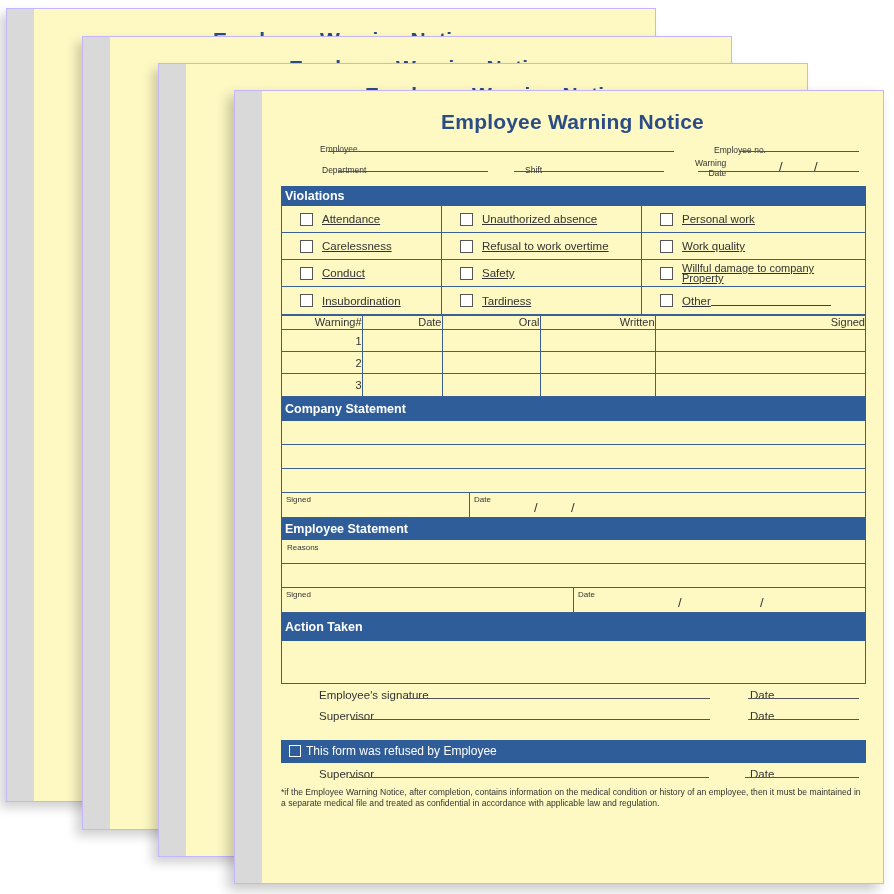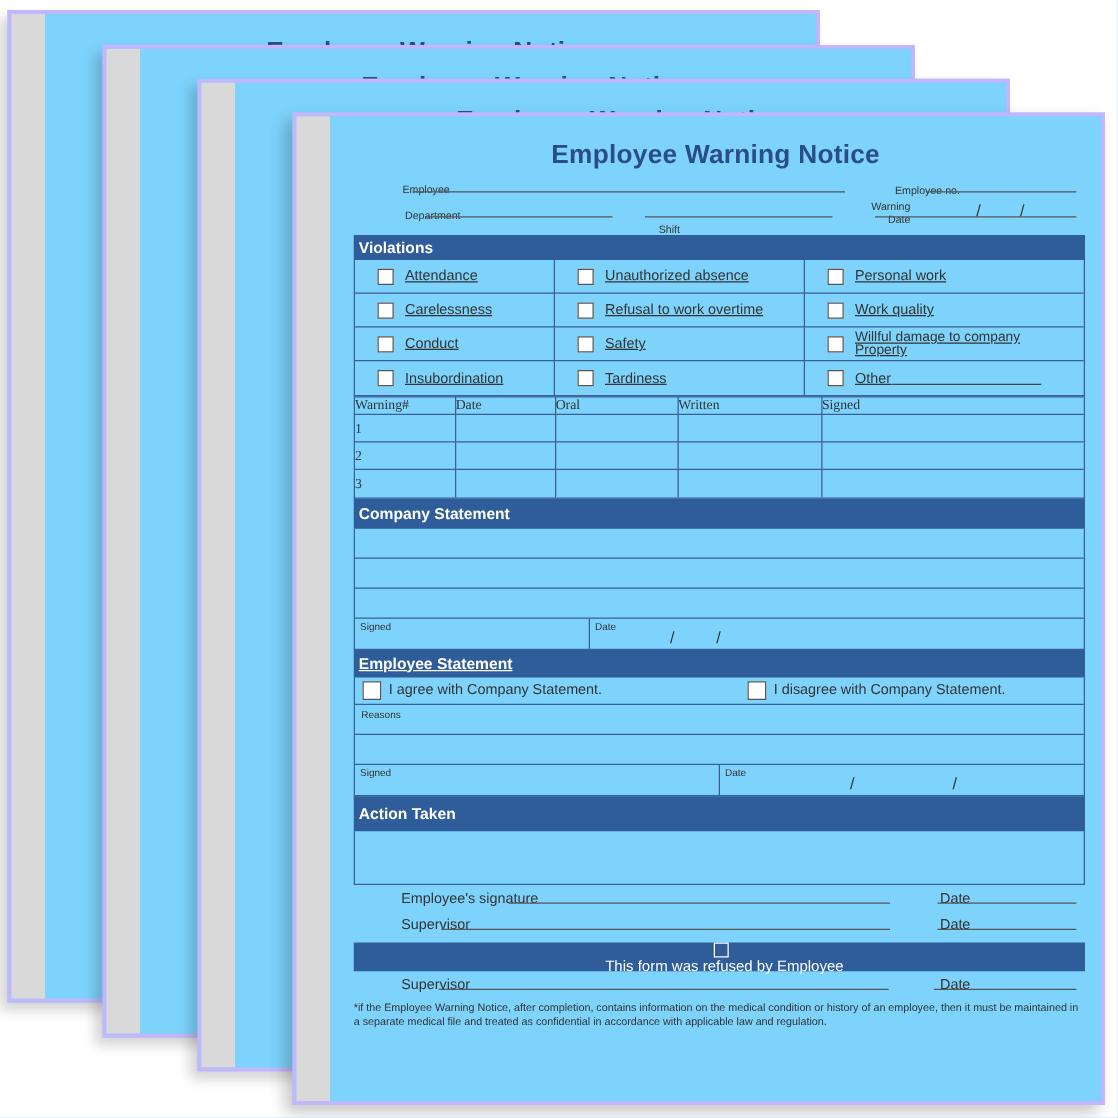--- a/index.html
+++ b/index.html
@@ -1,21 +1,21 @@
 <!DOCTYPE html>
 <html><head>
 <meta charset="utf-8">
 <style>
   * { box-sizing: border-box; margin: 0; padding: 0; }
   html, body { width: 894px; height: 894px; background: #ffffff; overflow: hidden; }
   body { position: relative; font-family: "Liberation Sans", sans-serif; color: #222; }
 
   .page {
     position: absolute; width: 650px; height: 794px;
-    background: #7dd3fc; border: 3px solid #c4b5fd;
+    background: #fef9c3; border: 1px solid #c4b5fd;
     box-shadow: -6px 6px 10px rgba(0,0,0,0.18);
     overflow: hidden;
   }
   .page .strip { position: absolute; left: 0; top: 0; bottom: 0; width: 27px; background: #d9d9d9; }
   .page .content { position: absolute; left: 27px; top: 0; right: 0; bottom: 0; }
 
   .p1 { left: 6px;   top: 8px;  }
   .p2 { left: 82px;  top: 36px; }
   .p3 { left: 158px; top: 63px; }
   .p4 { left: 234px; top: 90px; box-shadow: -6px 6px 12px rgba(0,0,0,0.22); }
@@ -32,21 +32,21 @@
 
   .vgrid { display: grid; grid-template-columns: 160px 200px 1fr; }
   .vcell { height: 27px; border-right: 1px solid #3a5f95; border-bottom: 1px solid #3a5f95; display: flex; align-items: center; font-size: 11.5px; color: #333; padding-left: 18px; text-decoration: underline; }
   .vcell:nth-child(3n) { border-right: none; }
   .vcell.last { border-bottom: none; }
   .cb { display: inline-block; width: 13px; height: 13px; border: 1px solid #555; margin-right: 9px; flex: none; background: #fff; }
   .vcell .two { line-height: 10px; font-size: 11px; }
   .uline { display: inline-block; width: 120px; border-bottom: 1px solid #444; height: 10px; }
 
   table.pw { width: 100%; border-collapse: collapse; font-size: 11px; color: #333; }
-  table.pw th, table.pw td { border: 1px solid #3a5f95; text-align: left; font-weight: normal; font-family: Liberation Serif, serif; }
+  table.pw th, table.pw td { border: 1px solid #3a5f95; text-align: right; font-weight: normal; }
   table.pw th { height: 14px; line-height: 13px; }
   table.pw td { height: 22px; }
   table.pw tr > *:first-child { border-left: none; }
   table.pw tr > *:last-child { border-right: none; }
   table.pw tr:last-child td { border-bottom: none; }
 
   .blank { height: 24px; border-bottom: 1px solid #3a5f95; }
   .sigrow { display: flex; height: 24px; font-size: 8px; color: #333; }
   .sigrow > div { position: relative; border-right: 1px solid #3a5f95; padding: 2px 4px; }
   .sigrow > div:last-child { border-right: none; }
@@ -90,21 +90,21 @@
 
     <div class="hdr-row" style="margin-top:4px;">
       <span class="lbl" style="left:26px; top:6px;">Employee</span>
       <span class="line" style="left:66px; width:346px; top:4px;"></span>
       <span class="lbl" style="left:420px; top:7px;">Employee no.</span>
       <span class="line" style="left:477px; width:120px; top:4px;"></span>
     </div>
     <div class="hdr-row">
       <span class="lbl" style="left:28px; top:5px;">Department</span>
       <span class="line" style="left:76px; width:150px; top:2px;"></span>
-      <span class="lbl" style="left:231px; top:16px;">Shift</span>
+      <span class="lbl" style="left:231px; top:5px;">Shift</span>
       <span class="line" style="left:252px; width:150px; top:2px;"></span>
       <span class="lbl" style="left:401px; top:-2px; text-align:right; line-height:10px;">
         <span>Warning</span><br>
         <span style="padding-left:11px;">Date</span>
       </span>
       <span class="line" style="left:436px; width:161px; top:2px;"></span>
       <span class="lbl" style="left:485px; top:-1px; font-size:13px;">/</span>
       <span class="lbl" style="left:520px; top:-1px; font-size:13px;">/</span>
     </div>
 
@@ -205,32 +205,22 @@
         <div class="blank"></div>
         <div class="sigrow">
           <div style="width:188px;"><span>Signed</span></div>
           <div style="flex:1;"><span>Date</span>
             <span class="slash" style="left:64px;">/</span>
             <span class="slash" style="left:101px;">/</span>
           </div>
         </div>
       </div>
 
-      <div class="bar" style="height:22px; line-height:22px;text-decoration:underline;">Employee Statement</div>
+      <div class="bar" style="height:22px; line-height:22px;">Employee Statement</div>
       <div class="box">
-        <div class="agree">
-          <div style="width:314px; display:flex; align-items:center; padding-left:6px;">
-              <span class="cb"></span>
-              <span>I agree with Company Statement.</span>
-            </div>
-          <div style="display:flex; align-items:center;">
-              <span class="cb"></span>
-              <span>I disagree with Company Statement.</span>
-            </div>
-        </div>
         <div class="blank" style="font-size:8px; padding:3px 5px; color:#333;"><span>Reasons</span></div>
         <div class="blank"></div>
         <div class="sigrow">
           <div style="width:292px;"><span>Signed</span></div>
           <div style="flex:1;"><span>Date</span>
             <span class="slash" style="left:104px;">/</span>
             <span class="slash" style="left:186px;">/</span>
           </div>
         </div>
       </div>
@@ -244,21 +234,21 @@
         <span class="lbl" style="left:437px; top:5px;">Date</span>
         <span class="line" style="left:467px; width:111px; top:5px;"></span>
       </div>
       <div class="line-row">
         <span class="lbl" style="left:6px; top:4px;">Supervisor</span>
         <span class="line" style="left:70px; width:359px; top:4px;"></span>
         <span class="lbl" style="left:437px; top:4px;">Date</span>
         <span class="line" style="left:467px; width:111px; top:4px;"></span>
       </div>
 
-      <div class="refused" style="margin-top:2px;flex-direction:column;">
+      <div class="refused" style="margin-top:12px;">
         <span class="cb"></span>
         <span>This form was refused by Employee</span>
       </div>
       <div class="line-row">
         <span class="lbl" style="left:6px; top:5px;">Supervisor</span>
         <span class="line" style="left:68px; width:360px; top:5px;"></span>
         <span class="lbl" style="left:437px; top:5px;">Date</span>
         <span class="line" style="left:464px; width:114px; top:5px;"></span>
       </div>
 

